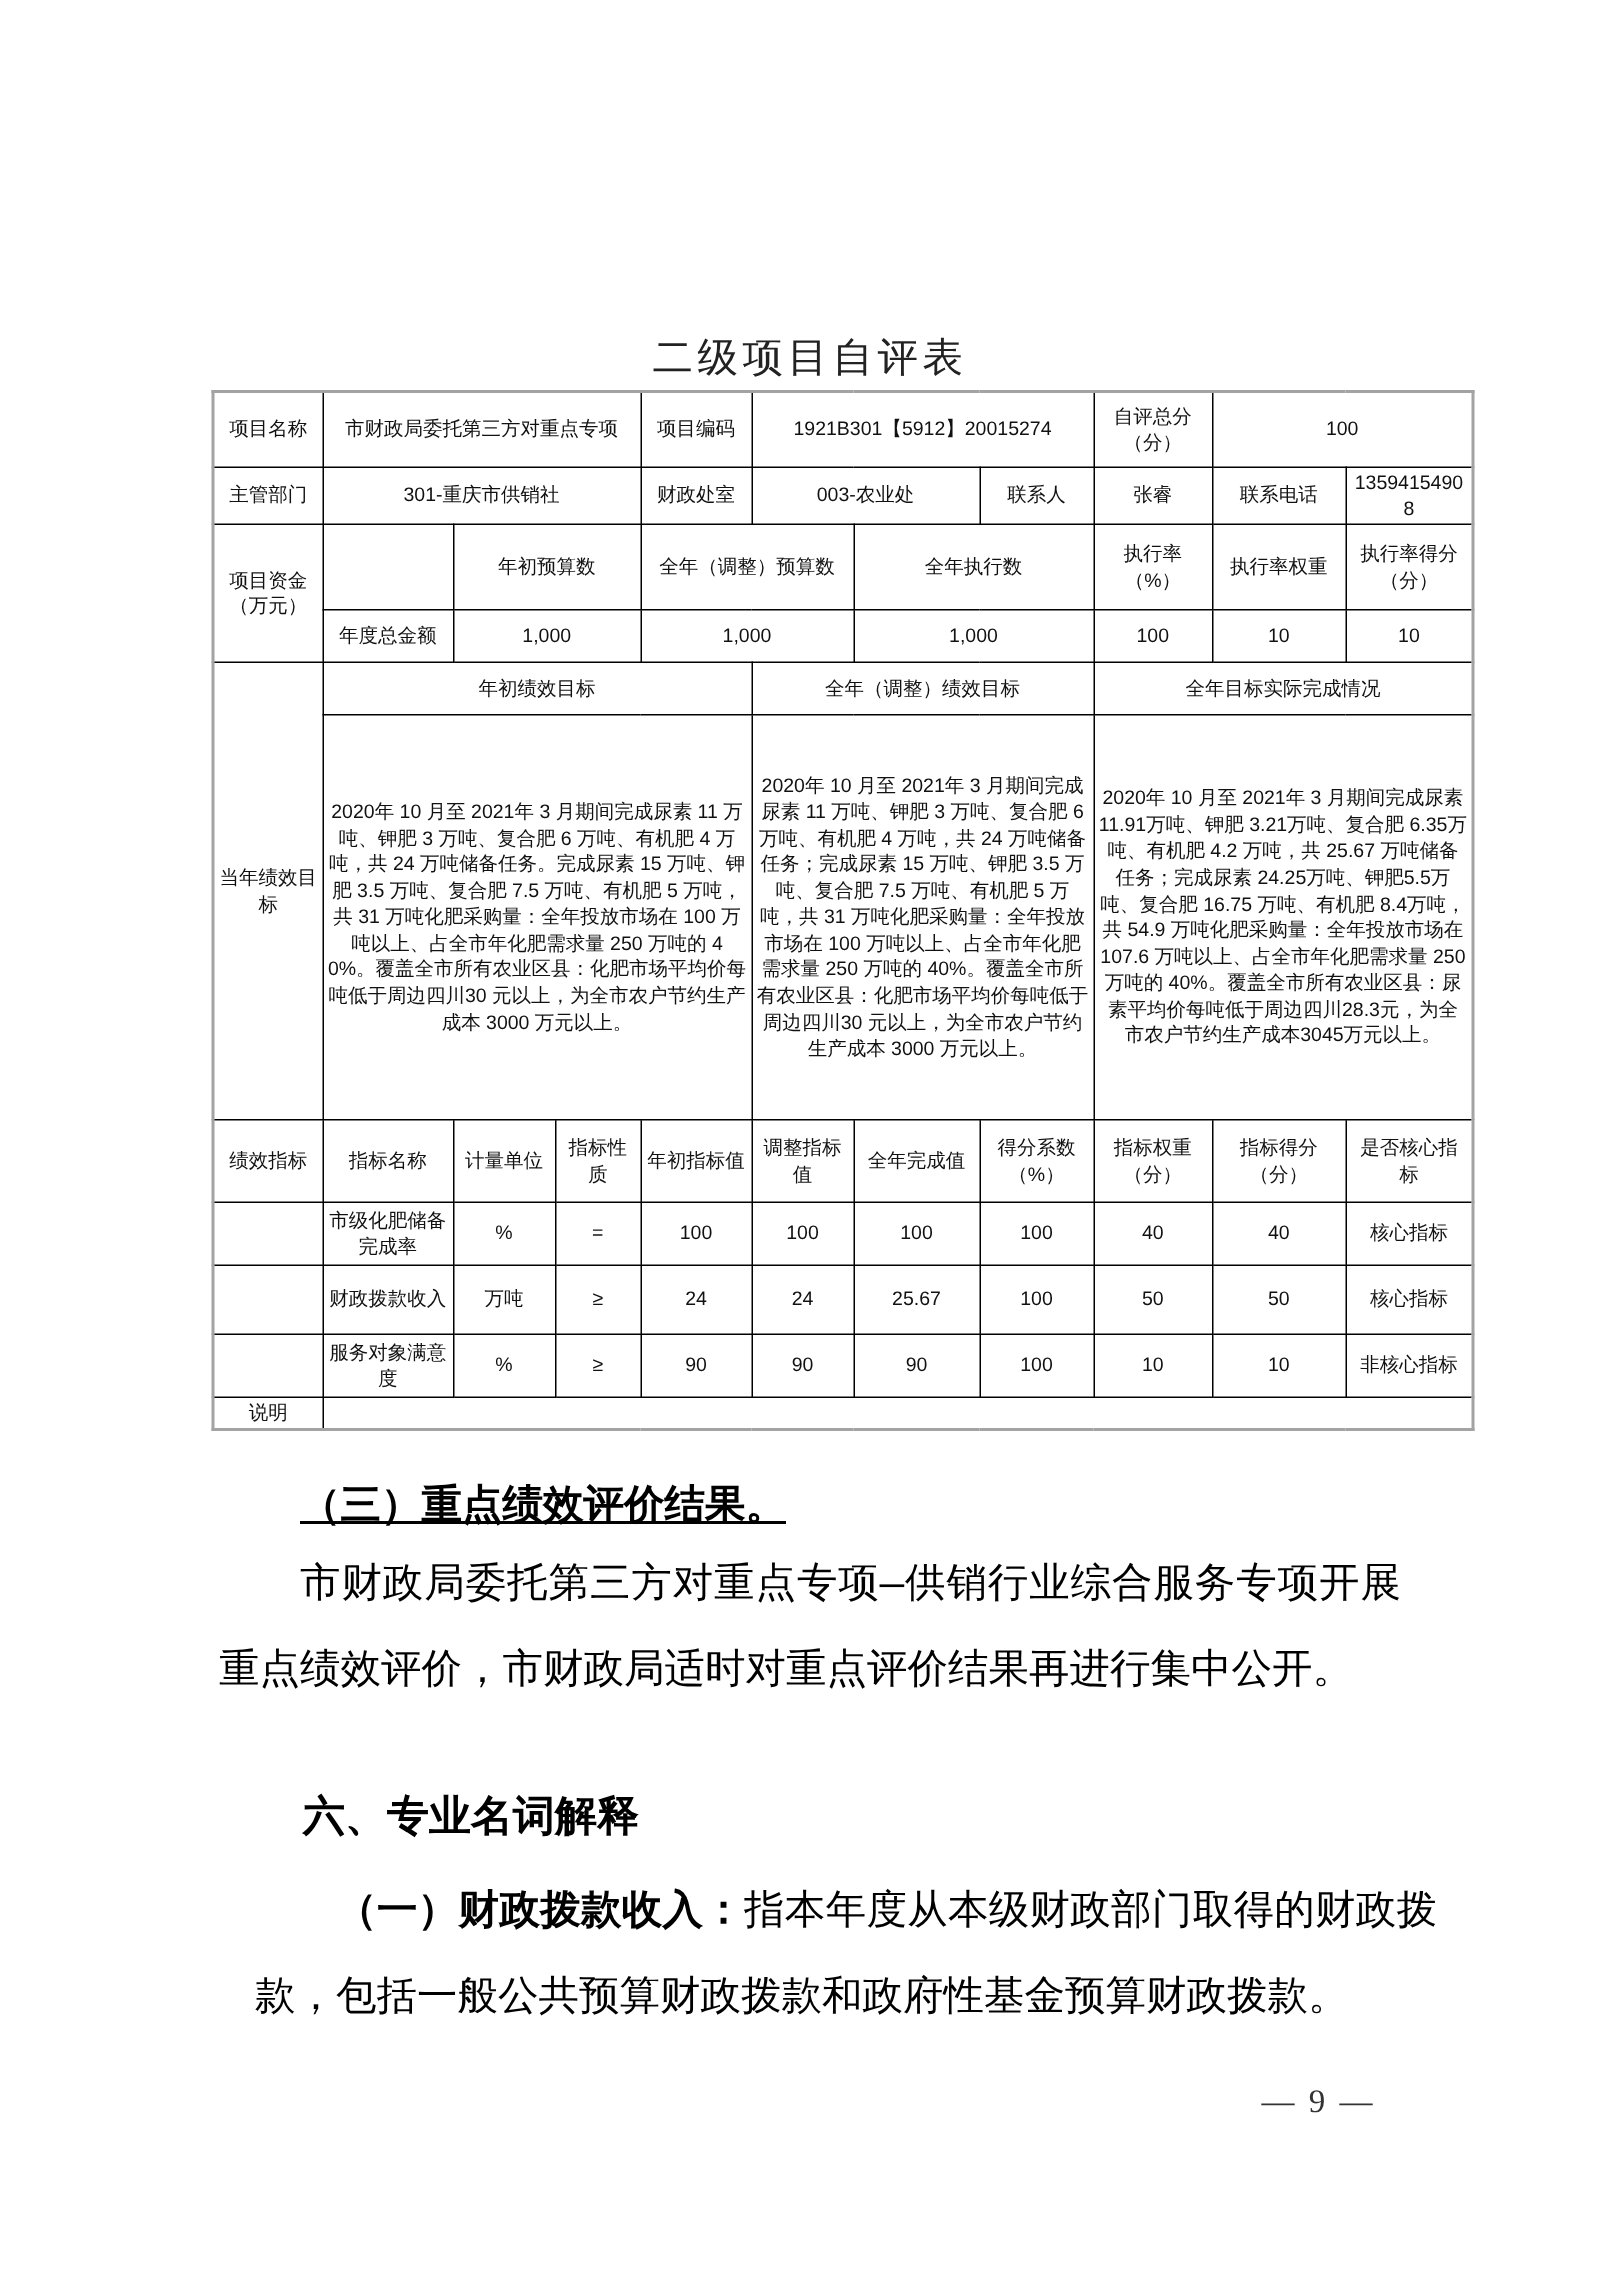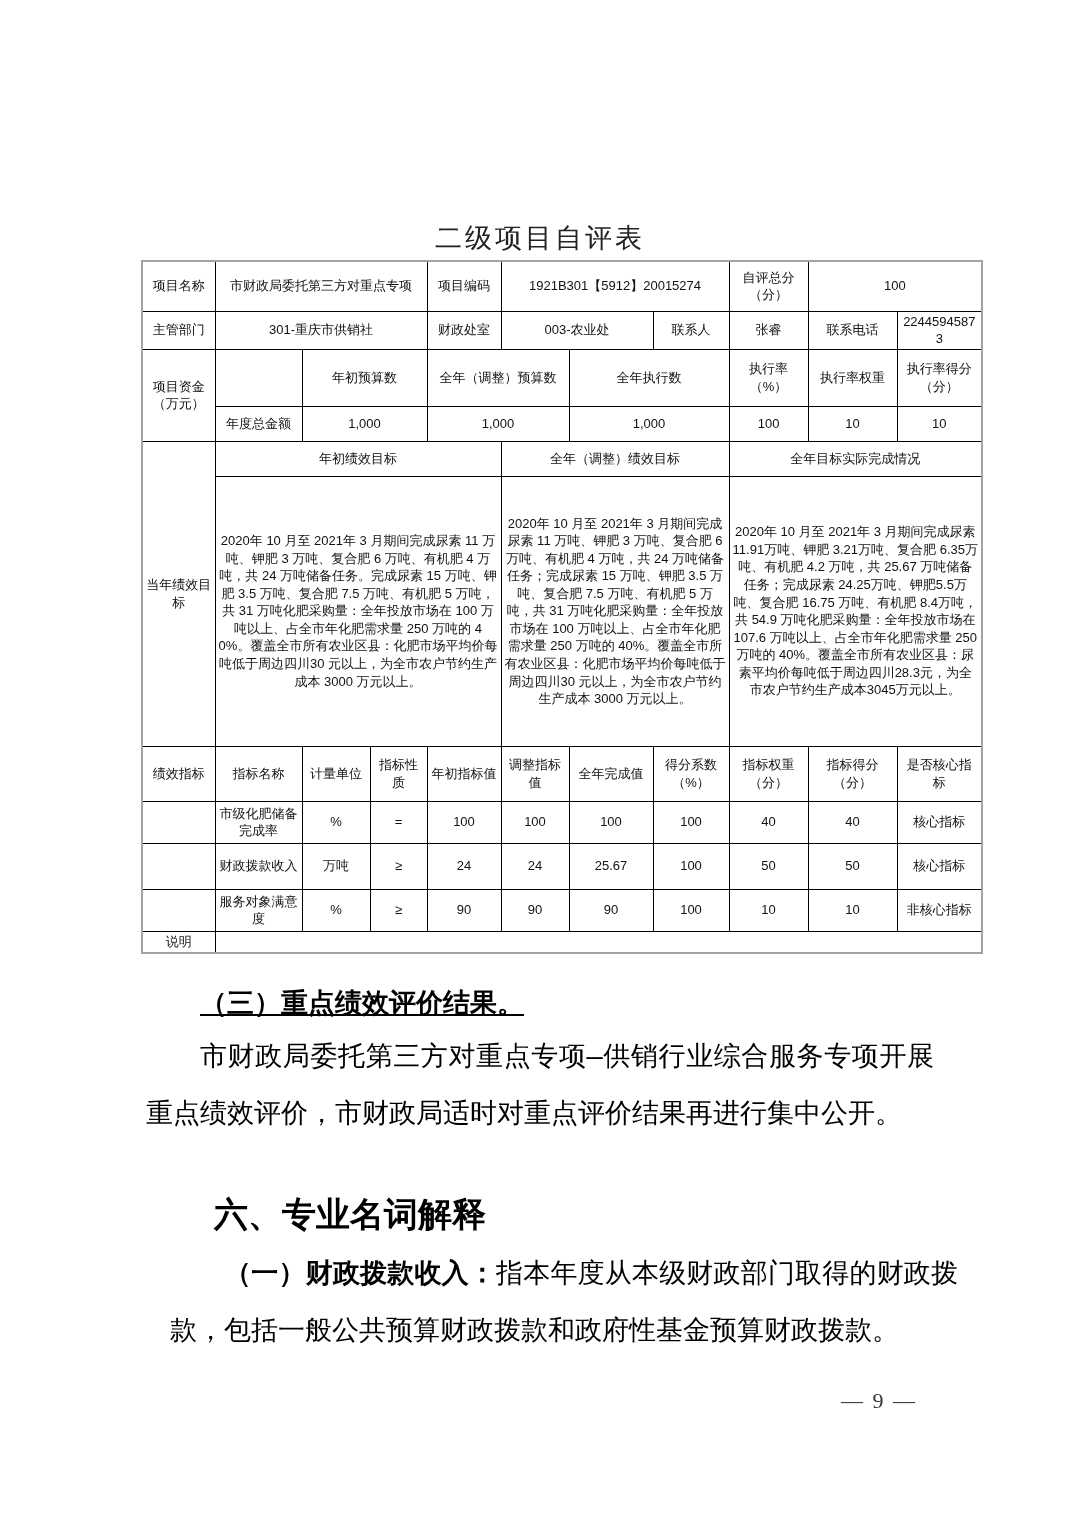--- a/index.html
+++ b/index.html
@@ -35,21 +35,21 @@
     position:absolute;left:146px;width:788px;
     font-family:"Liberation Serif","DejaVu Serif",serif;
     font-size:27px;line-height:57px;color:#000;
     text-align:justify;
   }
   .indent{text-indent:2em;}
   .para-bold{font-weight:700;text-decoration:underline;}
   .section-heading{
     position:absolute;left:146px;width:788px;
     font-family:"Liberation Sans","DejaVu Sans",sans-serif;
-    font-size:34px;font-weight:700;color:#000;
+    font-size:28px;font-weight:700;color:#000;
     text-indent:2em;
   }
   .page-number{
     position:absolute;top:1388px;right:157px;
     font-family:"Liberation Serif","DejaVu Serif",serif;
     font-size:22px;color:#333;letter-spacing:2px;
   }
 </style>
 </head>
 <body>
@@ -82,21 +82,21 @@
   </tr>
 
   <tr class="r2">
     <td>主管部门</td>
     <td colspan="3">301-重庆市供销社</td>
     <td>财政处室</td>
     <td colspan="2">003-农业处</td>
     <td>联系人</td>
     <td>张睿</td>
     <td>联系电话</td>
-    <td>22445945873</td>
+    <td>13594154908</td>
   </tr>
 
   <tr class="r3">
     <td rowspan="2">项目资金（万元）</td>
     <td></td>
     <td colspan="2">年初预算数</td>
     <td colspan="2">全年（调整）预算数</td>
     <td colspan="2">全年执行数</td>
     <td>执行率（%）</td>
     <td>执行率权重</td>

